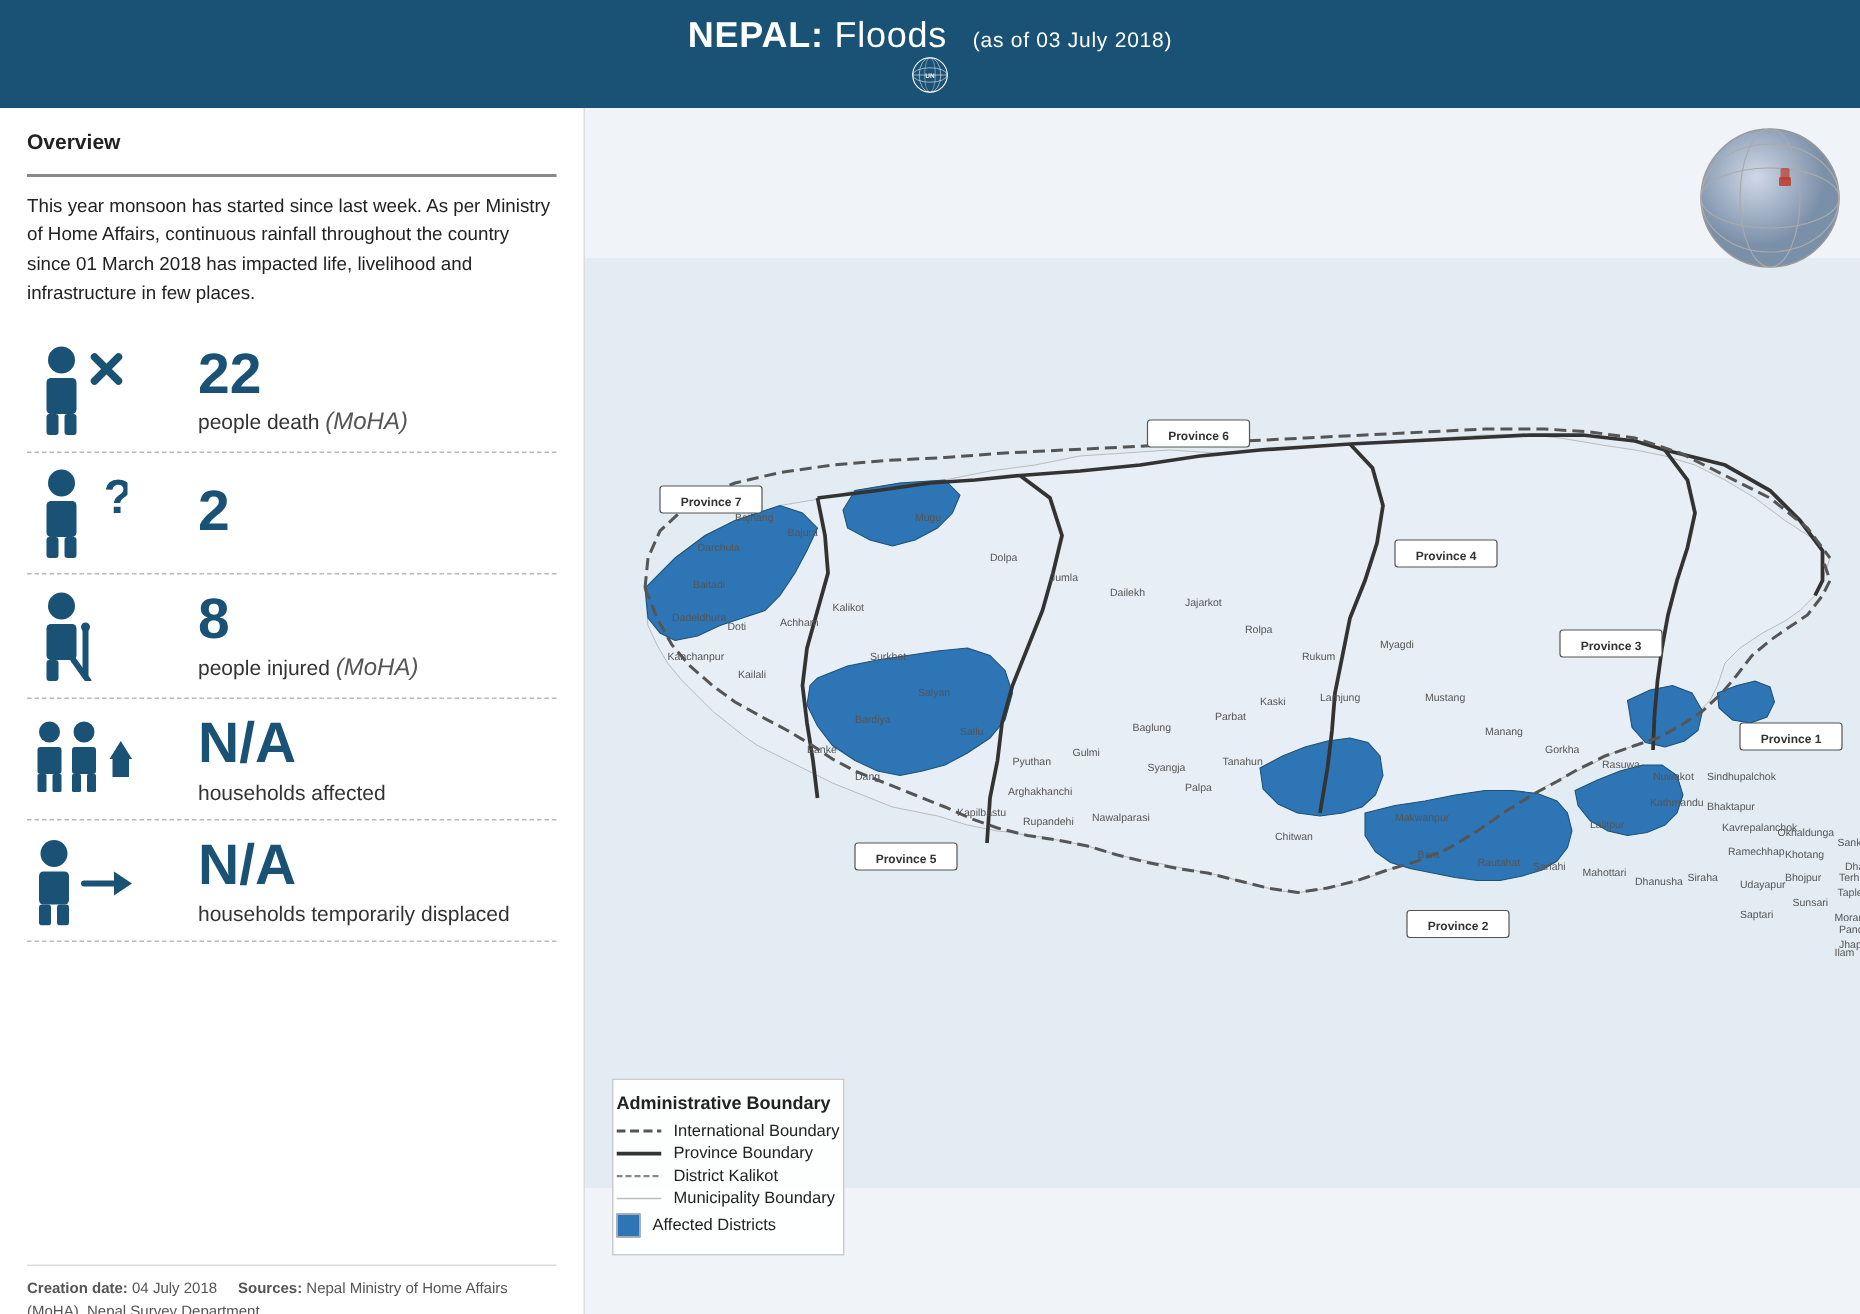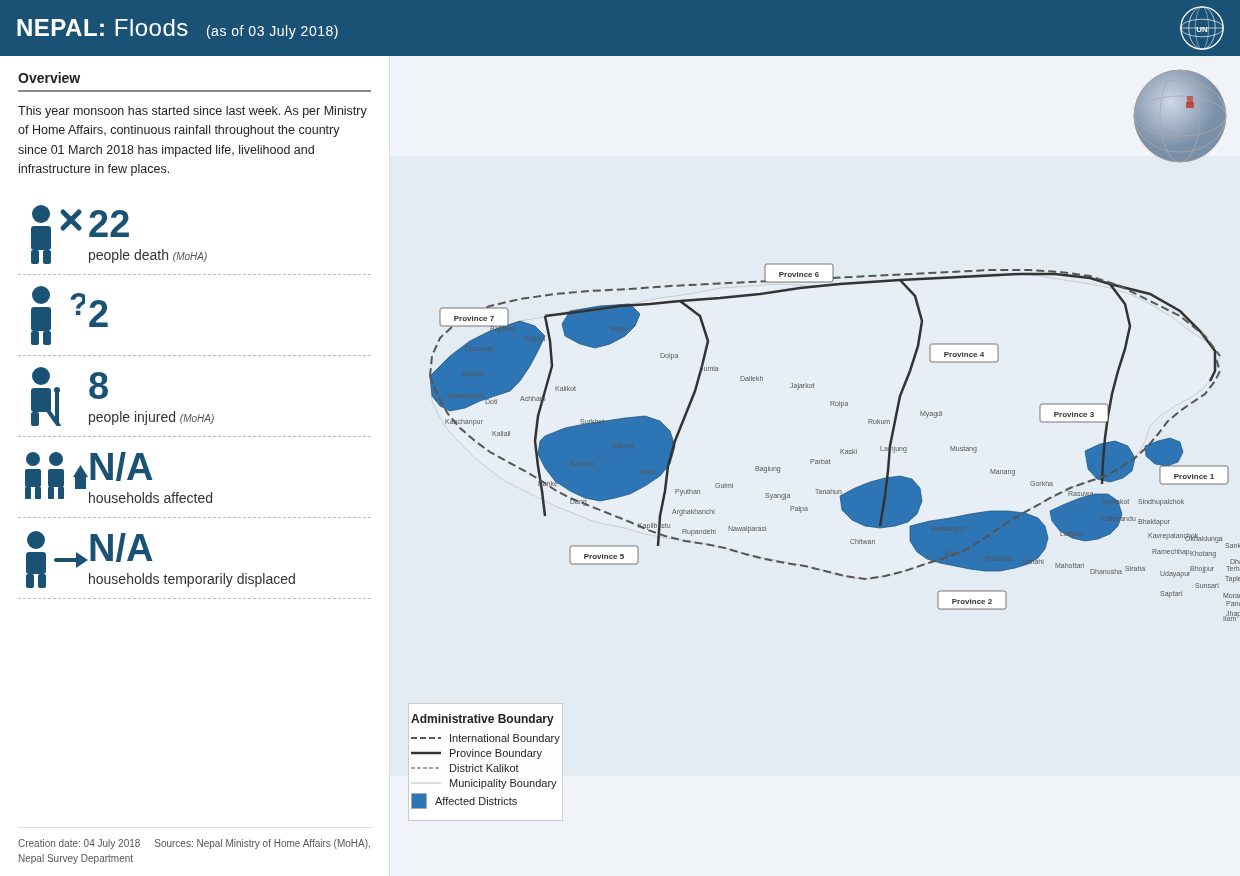--- a/index.html
+++ b/index.html
@@ -10,25 +10,26 @@
       height: 876px;
       overflow: hidden;
       font-size: 13px;
       color: #222;
     }
 
     
     .header {
       background: #1a5276;
       color: #fff;
-      padding: 22px 16px;
+      padding: 10px 16px;
       display: flex;
       align-items: center;
       justify-content: space-between;
-      height: 56px;
+      height: 72px;
+      flex-direction: column;
     }
     .header-title {
       font-size: 24px;
       font-weight: bold;
       letter-spacing: 0.5px;
     }
     .header-title span.bold { font-weight: 900; }
     .header-title span.thin { font-weight: 300; }
     .header-date {
       font-size: 14px;
@@ -53,38 +54,39 @@
       padding: 14px 18px 10px 18px;
       border-right: 1px solid #ddd;
       display: flex;
       flex-direction: column;
     }
 
     .overview-title {
       font-weight: bold;
       font-size: 14px;
       border-bottom: 2px solid #888;
-      padding-bottom: 4px;
+      padding-bottom: 14px;
       margin-bottom: 10px;
     }
 
     .overview-text {
       font-size: 12.5px;
       line-height: 1.55;
       color: #222;
       margin-bottom: 14px;
     }
 
     
     .stat-item {
       display: flex;
       align-items: center;
       border-bottom: 1px dashed #bbb;
       padding: 10px 0;
       min-height: 72px;
+      gap: 44px;
     }
     .stat-item:last-child { border-bottom: none; }
 
     .stat-icon {
       width: 70px;
       min-width: 70px;
       display: flex;
       align-items: center;
       justify-content: center;
     }
@@ -96,35 +98,35 @@
       color: #1a5276;
       line-height: 1.1;
     }
     .stat-label {
       font-size: 14px;
       color: #333;
       margin-top: 2px;
     }
     .stat-label em {
       font-style: italic;
-      font-size: 10px;
+      font-size: 16px;
       color: #555;
     }
 
     
     .footer {
       margin-top: auto;
       padding-top: 8px;
       border-top: 1px solid #ddd;
       font-size: 10px;
       color: #555;
       line-height: 1.5;
     }
     .footer .creation-date {
-      font-weight: normal;
+      font-weight: bold;
     }
 
     
     .right-panel {
       flex: 1;
       position: relative;
       background: #f0f4f8;
       overflow: hidden;
     }
 

